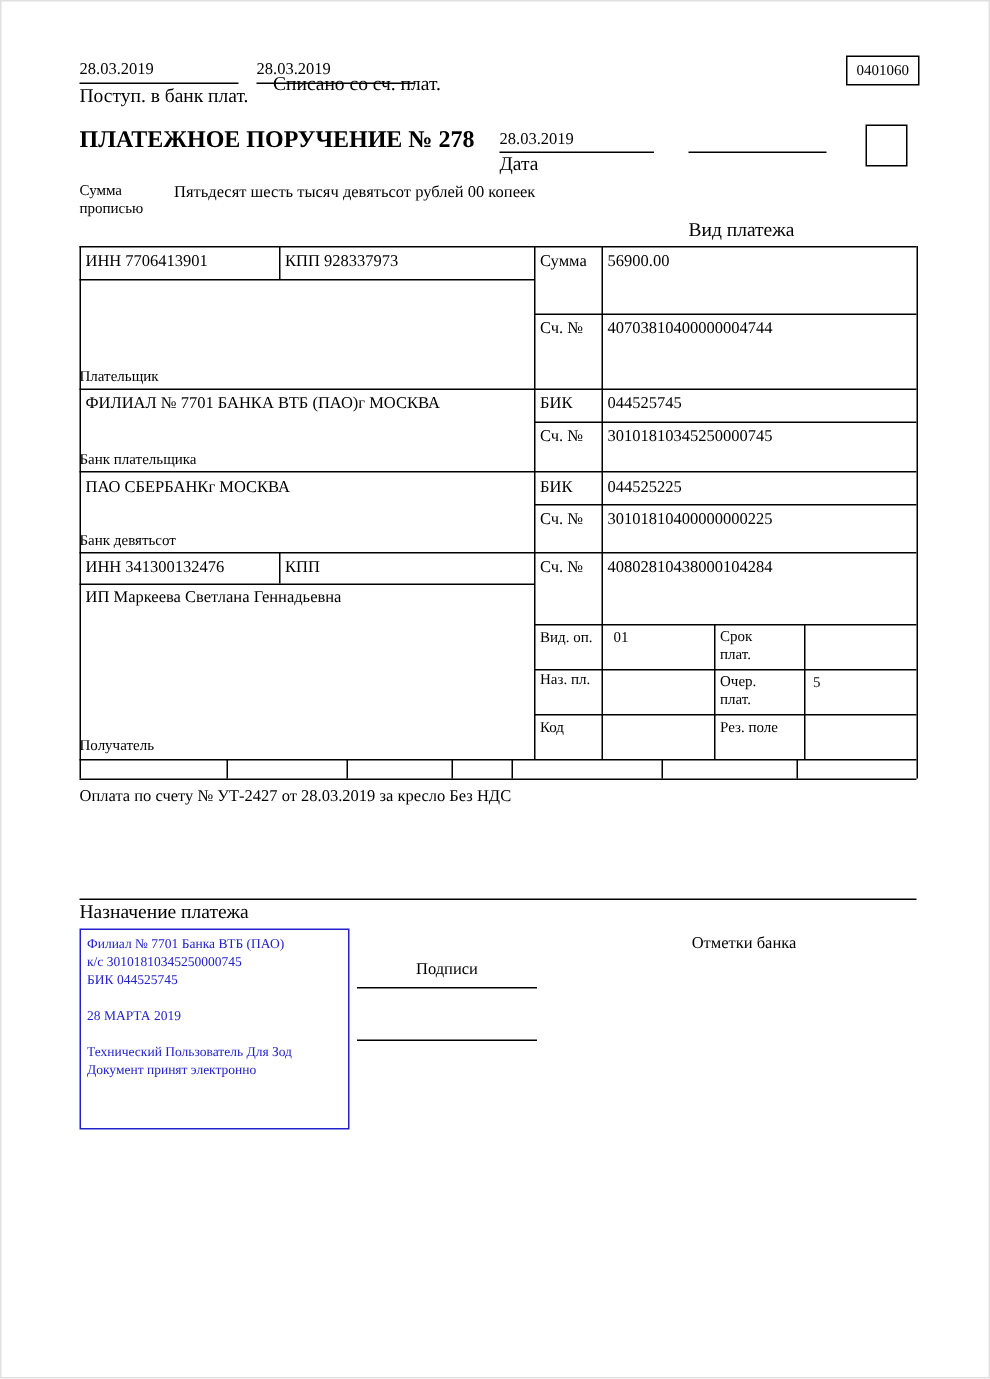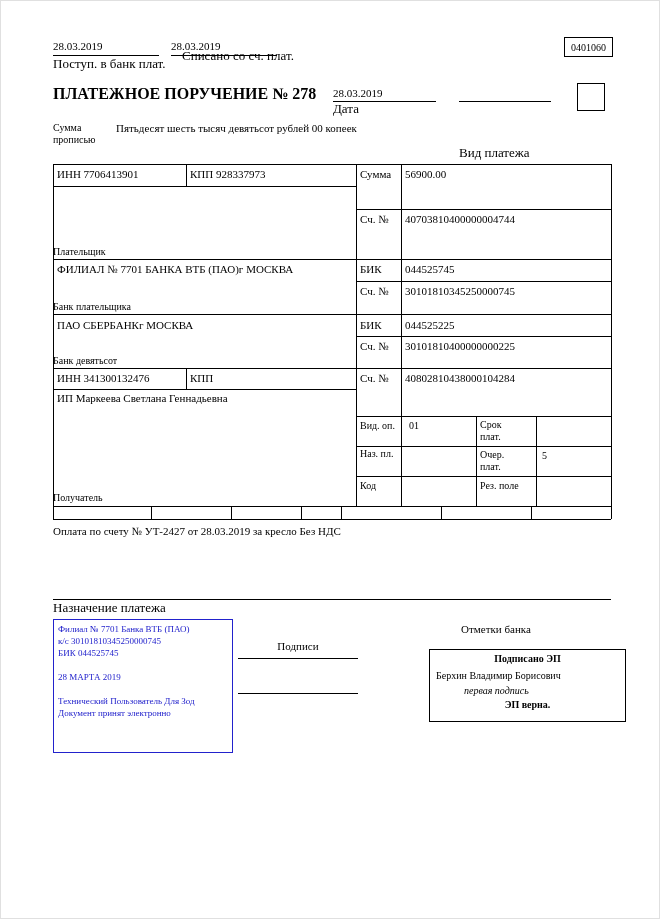--- a/index.html
+++ b/index.html
@@ -141,20 +141,14 @@
     <div class="stamp-line narrow">Технический Пользователь Для Зод</div>
     <div class="stamp-line">Документ принят электронно</div>
   </div>
 
   <div class="abs t11" style="left:237px;top:622px;width:120px;text-align:center;margin-top:17px;">Подписи</div>
   <div class="hline" style="left:237px;top:657px;width:120px;"></div>
   <div class="hline" style="left:237px;top:692px;width:120px;"></div>
 
   <div class="abs t11" style="left:420px;top:622px;width:150px;text-align:center;">Отметки банка</div>
 
-  <div class="esign-box">
-    <div class="esign-title">Подписано ЭП</div>
-    <div class="esign-name">Берхин Владимир Борисович</div>
-    <div class="esign-kind">первая подпись</div>
-    <div class="esign-note">ЭП верна.</div>
-  </div>
 
 </div>
 
 </body></html>

